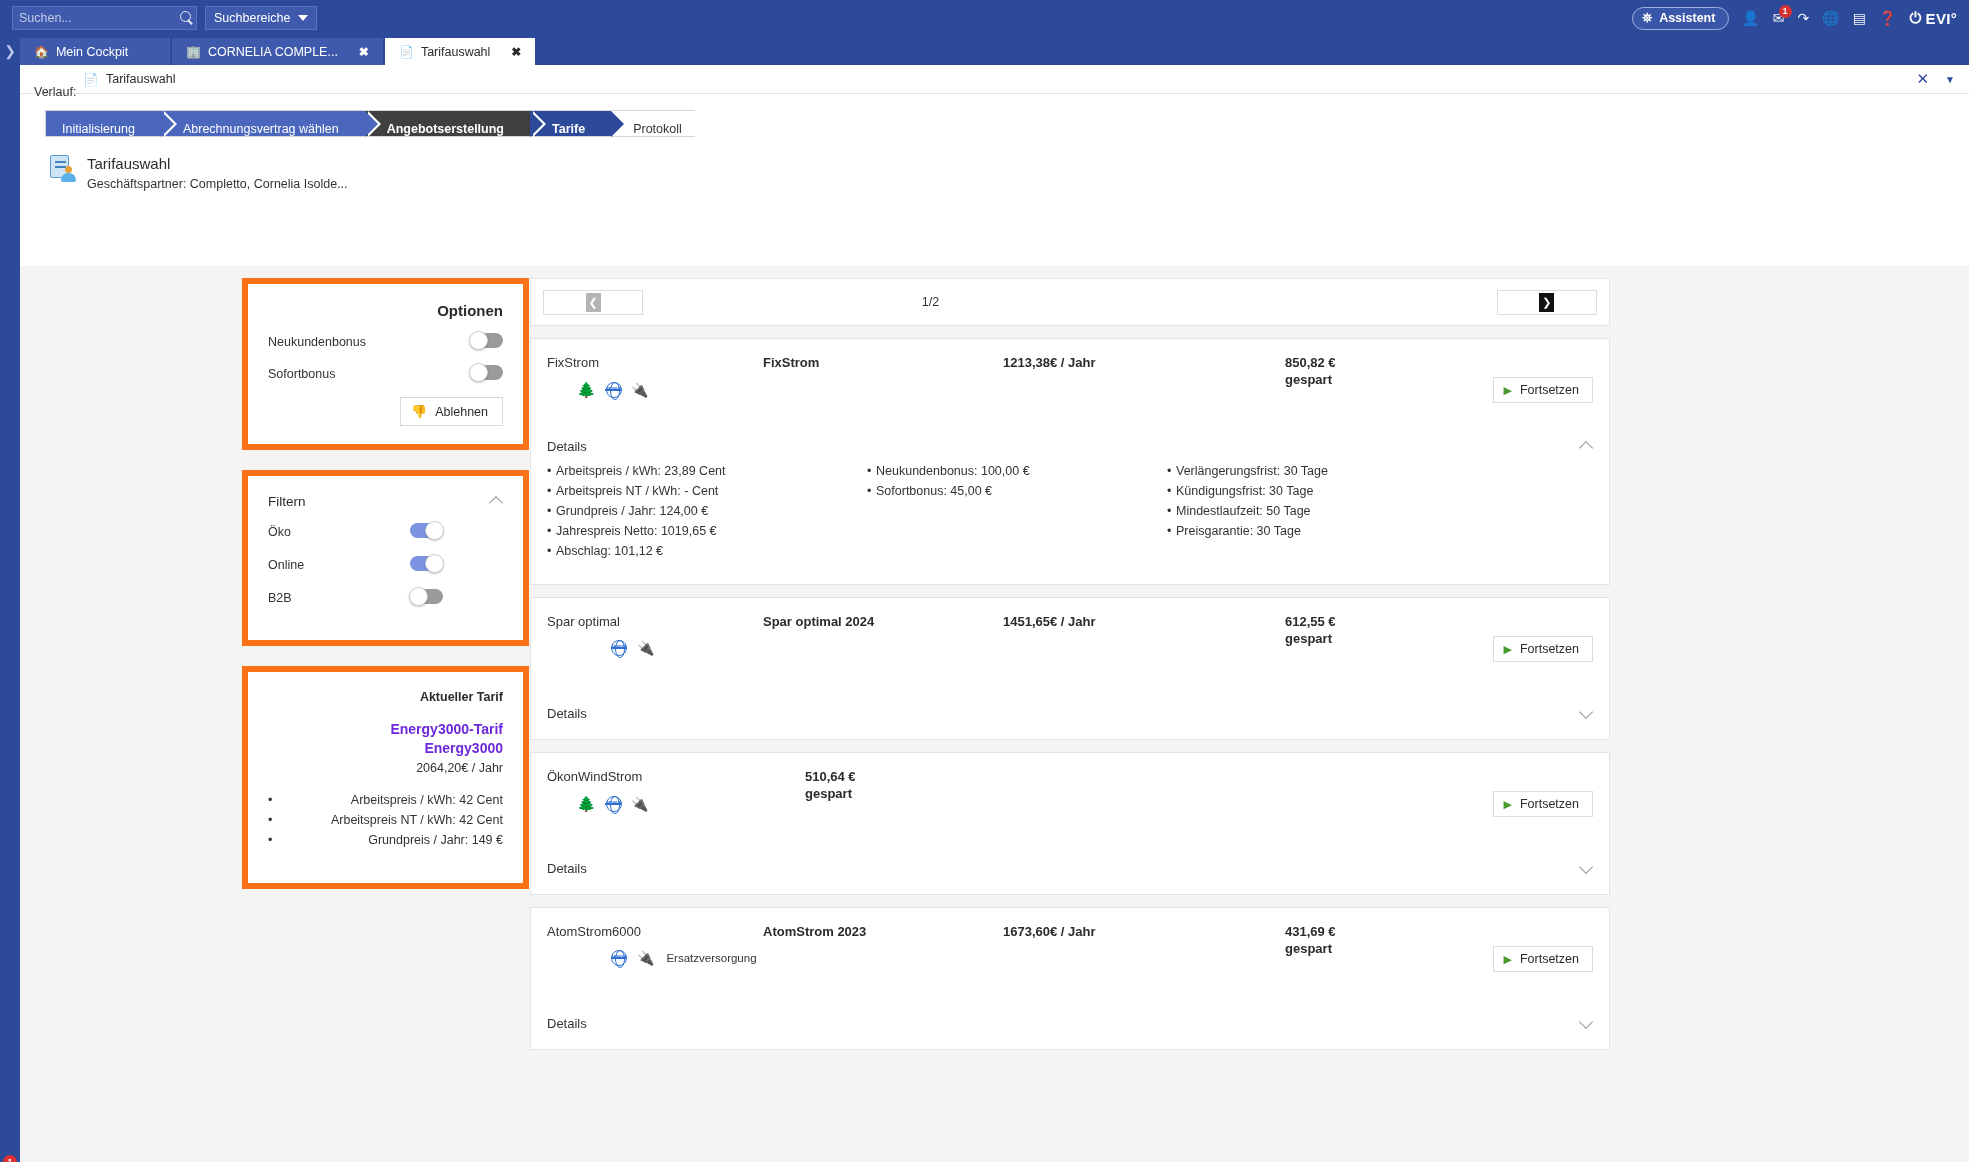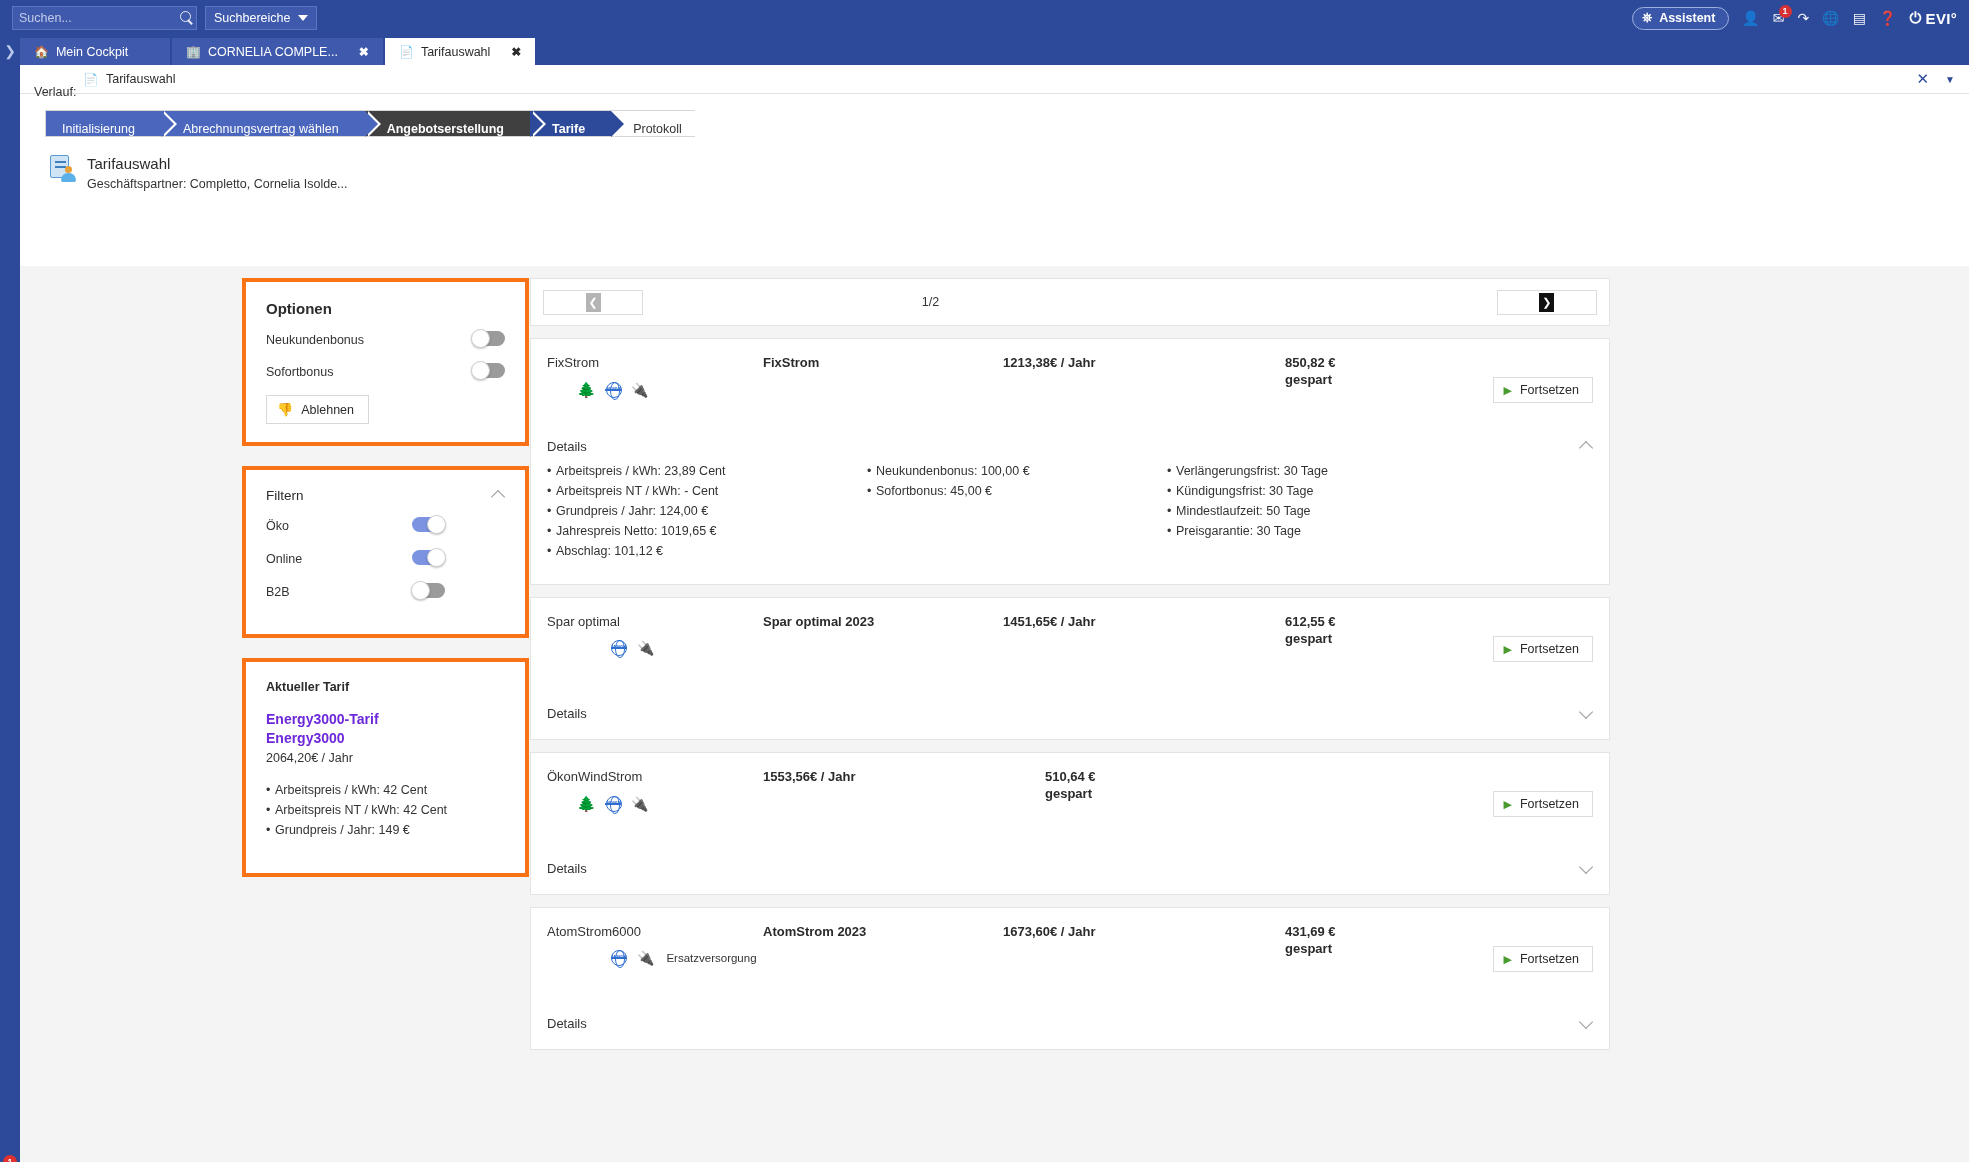--- a/index.html
+++ b/index.html
@@ -190,21 +190,21 @@
   .pagehead h1 { font-size: 15px; font-weight: normal; color: #2b2b2b; line-height: 1.25; }
   .pagehead .sub { font-size: 12.5px; color: #333; margin-top: 3px; }
 
   
   .workarea {
     position: absolute; left: 0; top: 201px; width: 1949px; height: 896px;
     background: #f4f4f4; padding: 20px 0 0 0;
   }
 
   .sidepanel-col { position: absolute; left: 222px; top: 12px; width: 287px; }
-  .panel { background: #ffffff; border: 4px solid #f97316; }
+  .panel { background: #ffffff; border: 6px solid #f97316; text-align: right; }
   .panel + .panel { margin-top: 20px; }
 
   .panel-pad { padding: 18px 20px 18px 20px; }
   .panel h2 { font-size: 15px; font-weight: bold; color: #2b2b2b; margin-bottom: 14px; }
 
   .opt-row { display: flex; align-items: center; margin-bottom: 14px; }
   .opt-row .lbl { font-size: 12.5px; color: #333; }
   .opt-row .tg { margin-left: auto; }
   .filter-row { display: flex; align-items: center; margin-bottom: 15px; }
   .filter-row .lbl { font-size: 12.5px; color: #333; }
@@ -579,21 +579,21 @@
         <div class="crow">
           <div class="c-name">
             <div>Spar optimal</div>
             <div class="c-icons" style="margin-left:64px">
               <span class="globe-ico">
                   <span class="globe-www">WWW</span>
                 </span>
               <span class="plug-ico">🔌</span>
             </div>
           </div>
-          <div class="c-tariff">Spar optimal 2023</div>
+          <div class="c-tariff">Spar optimal 2024</div>
           <div class="c-price">1451,65€ / Jahr</div>
           <div class="c-saved">
             <div>612,55 €</div>
             <div>gespart</div>
           </div>
           <div class="c-action">
             <div class="btn-fortsetzen">
               <span class="playico">▶</span>
               <span>Fortsetzen</span>
             </div>
@@ -610,21 +610,20 @@
           <div class="c-name">
             <div>ÖkonWindStrom</div>
             <div class="c-icons">
               <span class="tree-ico">🌲</span>
               <span class="globe-ico">
                   <span class="globe-www">WWW</span>
                 </span>
               <span class="plug-ico">🔌</span>
             </div>
           </div>
-          <div class="c-price">1553,56€ / Jahr</div>
           <div class="c-saved">
             <div>510,64 €</div>
             <div>gespart</div>
           </div>
           <div class="c-action">
             <div class="btn-fortsetzen">
               <span class="playico">▶</span>
               <span>Fortsetzen</span>
             </div>
           </div>

